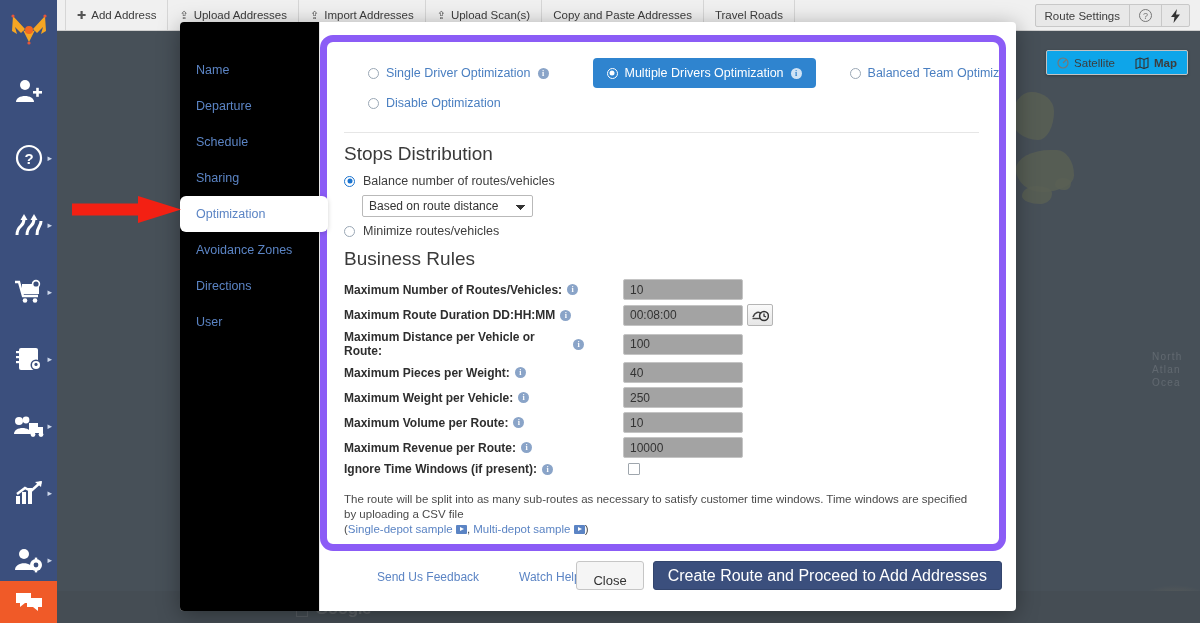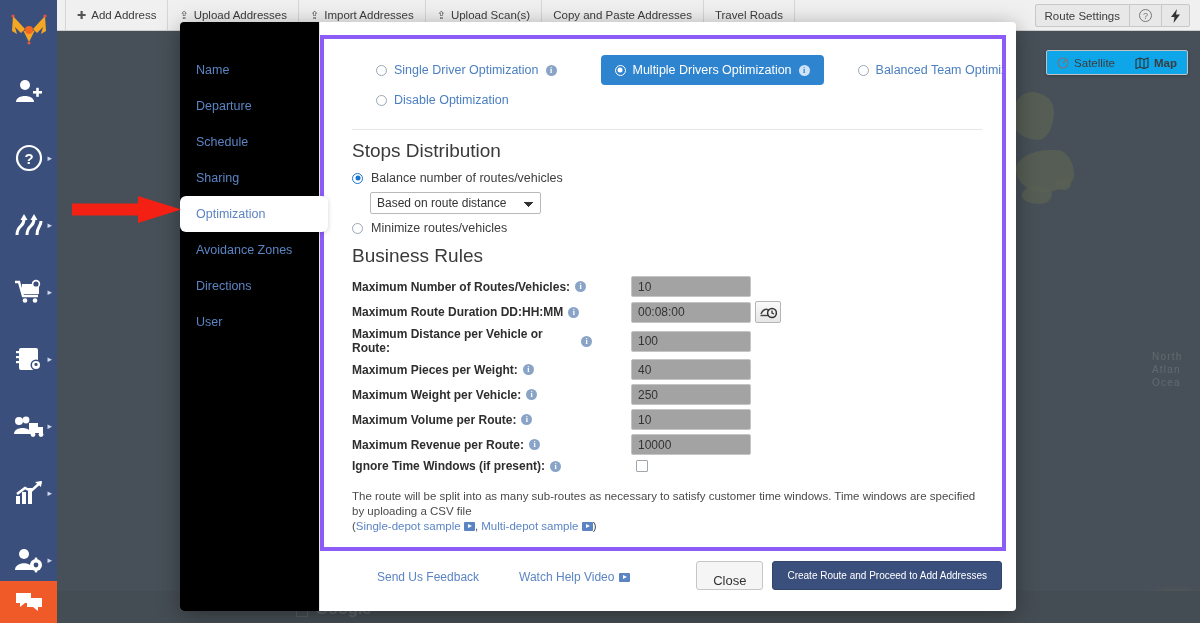--- a/index.html
+++ b/index.html
@@ -117,22 +117,22 @@
     position: relative;
   }
   .modal-tab.active {
     background: #fff; border-radius: 6px;
     box-shadow: 0 1px 5px rgba(0,0,0,.18);
     z-index: 3; width: 148px;
   }
   #tab-divider { position:absolute; left:139px; top:0; bottom:0; width:1px; background:#e7e7e7; }
   #modal-content {
     position: absolute; left: 140px; top: 13px; right: 10px; bottom: 60px;
-    border: 4px solid #8b5cf6; border-radius: 0; background: #fff;
-    padding: 16px 20px 10px 28px; overflow: hidden;
+    border: 7px solid #8b5cf6; border-radius: 13px; background: #fff;
+    padding: 16px 20px 10px 17px; overflow: hidden;
   }
 
   .opt-row { display: flex; align-items: center; gap: 0; }
   .opt-pill {
     display: inline-flex; align-items: center; gap: 7px; padding: 8px 14px;
     border-radius: 4px; cursor: pointer; font-size: 12.5px; color: #4a7fc1;
     white-space: nowrap;
   }
   .opt-pill.selected { background: #2f84cf; color: #fff; }
   .radio {
@@ -209,21 +209,21 @@
   #footer-links { position: absolute; left: 197px; top: 19px; display: flex; gap: 40px; }
   #footer-links a { color: #5b84c4; font-size: 12px; text-decoration: none; display:flex; align-items:center; gap:5px; }
   #footer-buttons { position: absolute; right: 14px; top: 10px; display: flex; gap: 9px; }
   #btn-close {
     padding: 11px 16px; height: 29px; background: #f5f5f5; border: 1px solid #c6c6c6;
     border-radius: 3px; font-size: 13px; color: #333; cursor: pointer;
     font-family: "Liberation Sans", sans-serif;
   }
   #btn-create {
     padding: 0 14px; height: 29px; background: #3b4f7d; border: 1px solid #33456d;
-    border-radius: 3px; font-size: 10px; color: #fff; cursor: pointer;
+    border-radius: 3px; font-size: 16px; color: #fff; cursor: pointer;
     font-family: "Liberation Sans", sans-serif;
   }
 
   
   #red-arrow { position: absolute; left: 72px; top: 195px; z-index: 30; }
 </style>
 </head>
 <body>
 
 <div id="map-layer">

